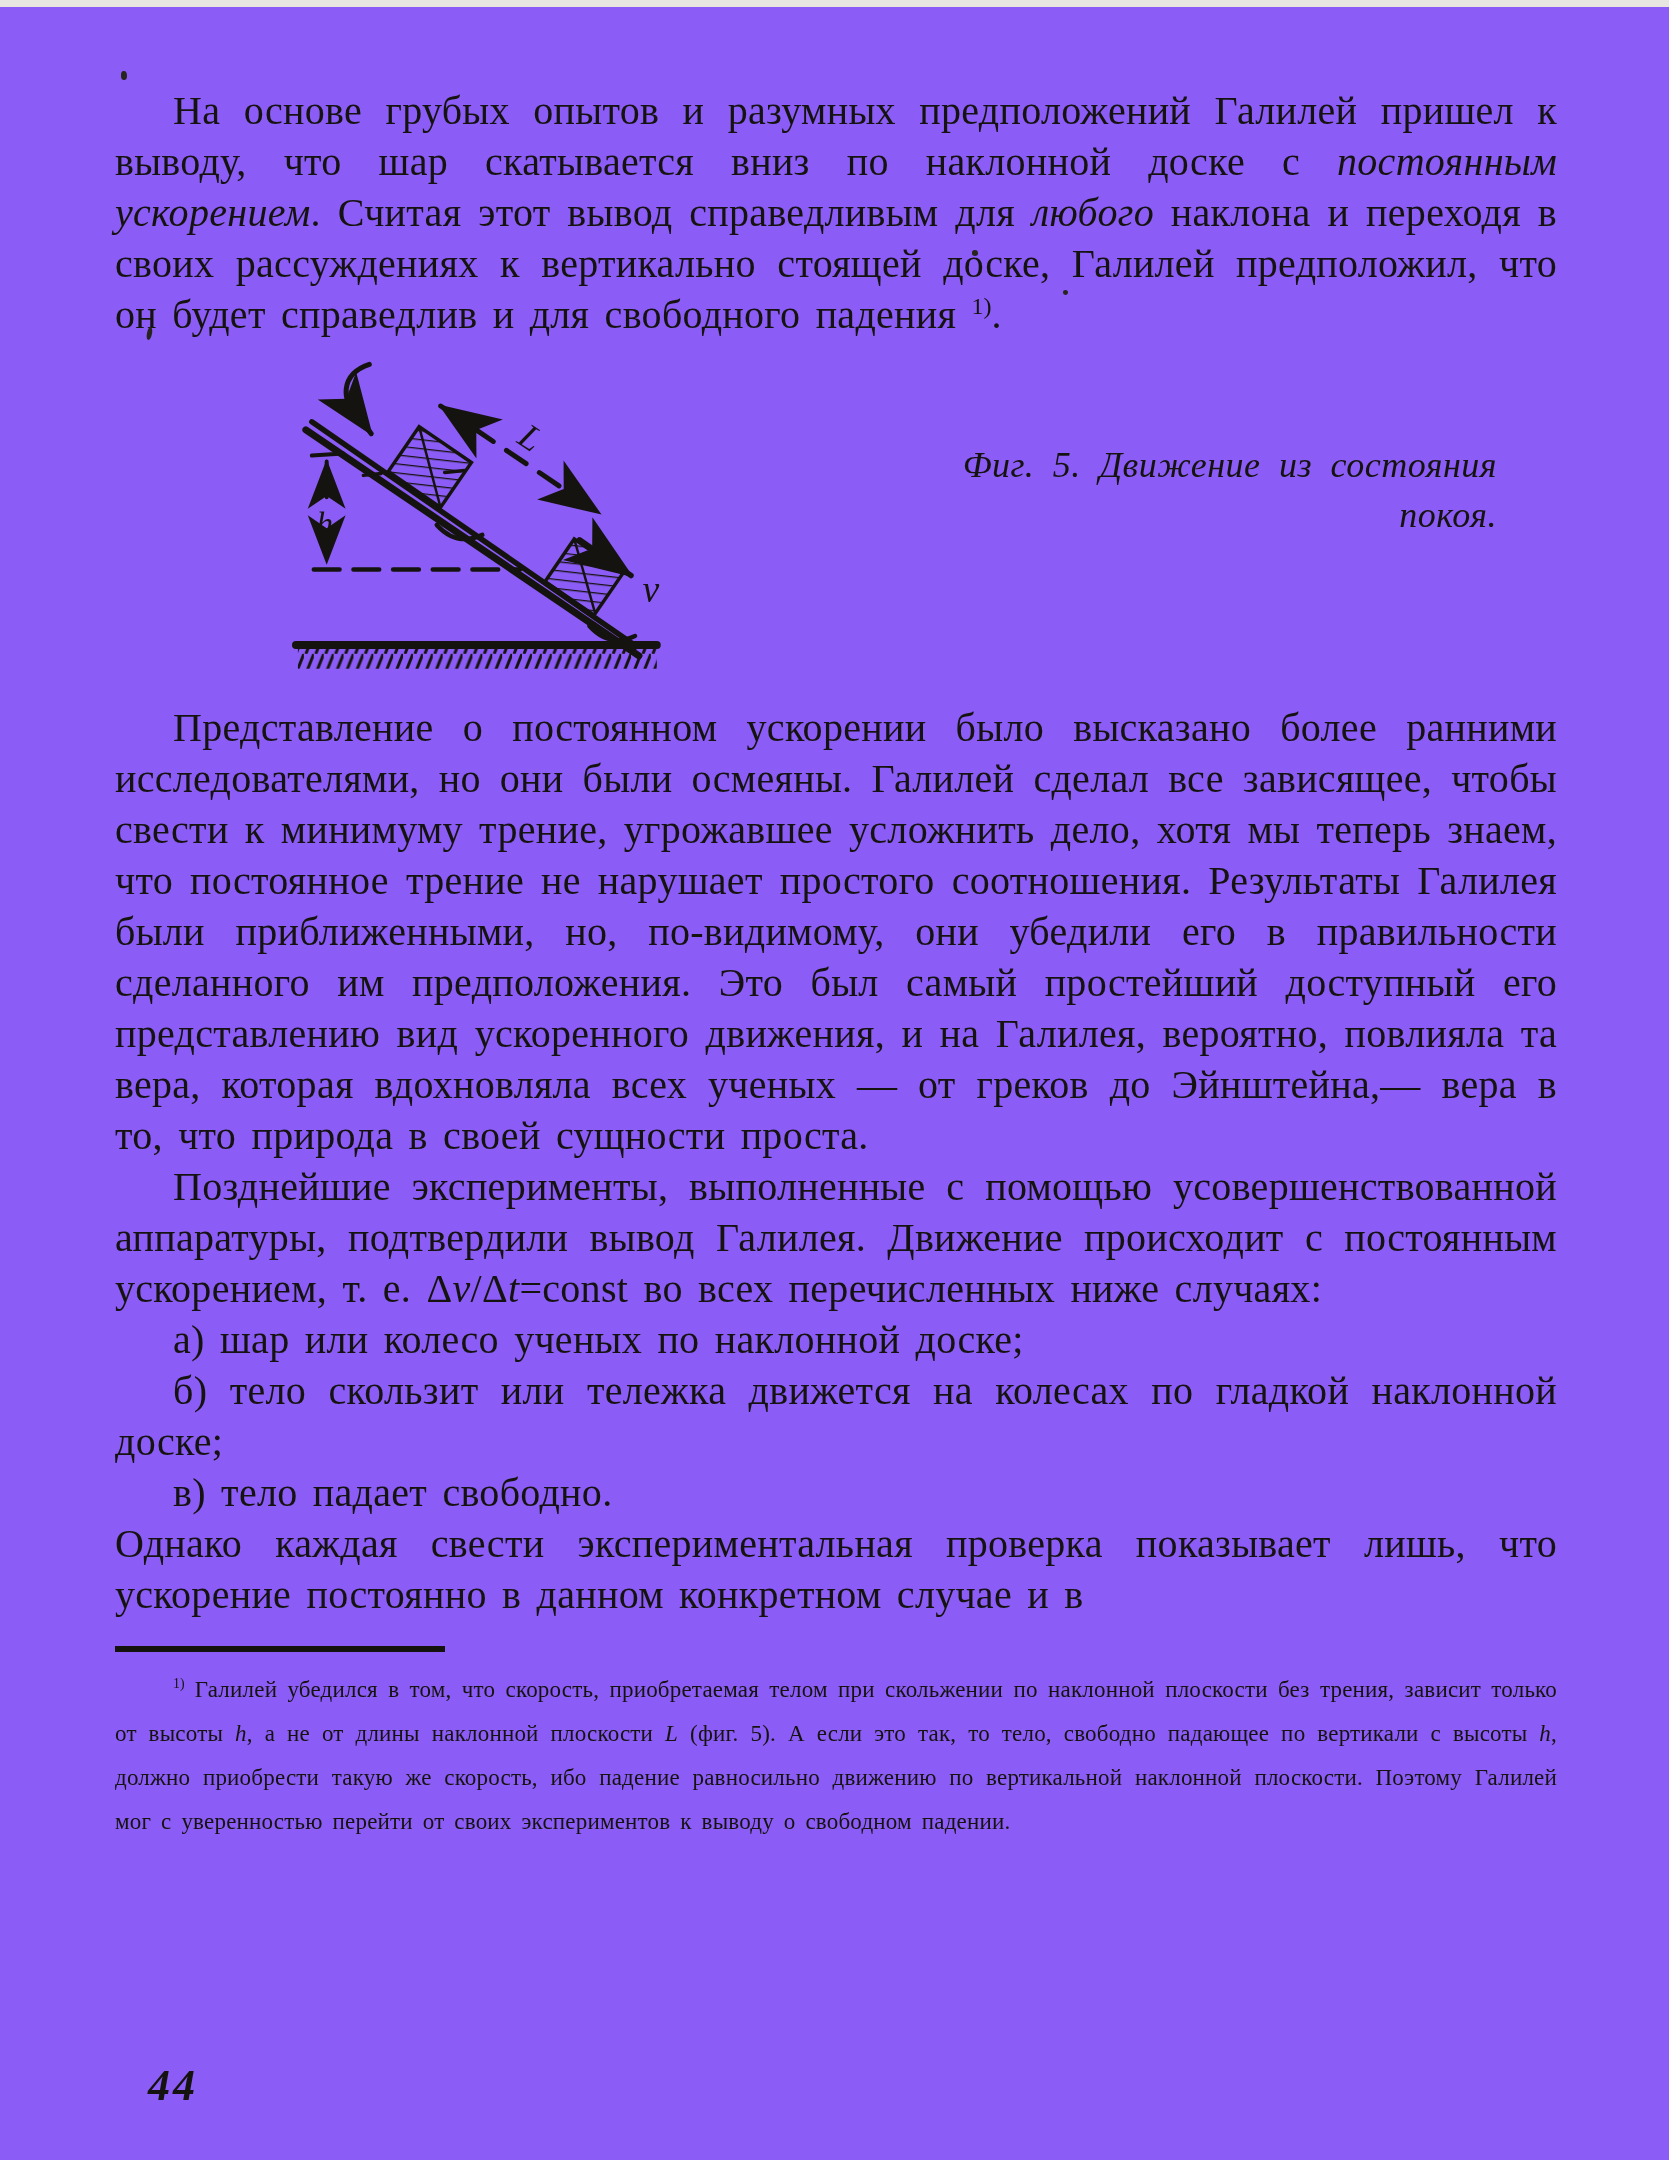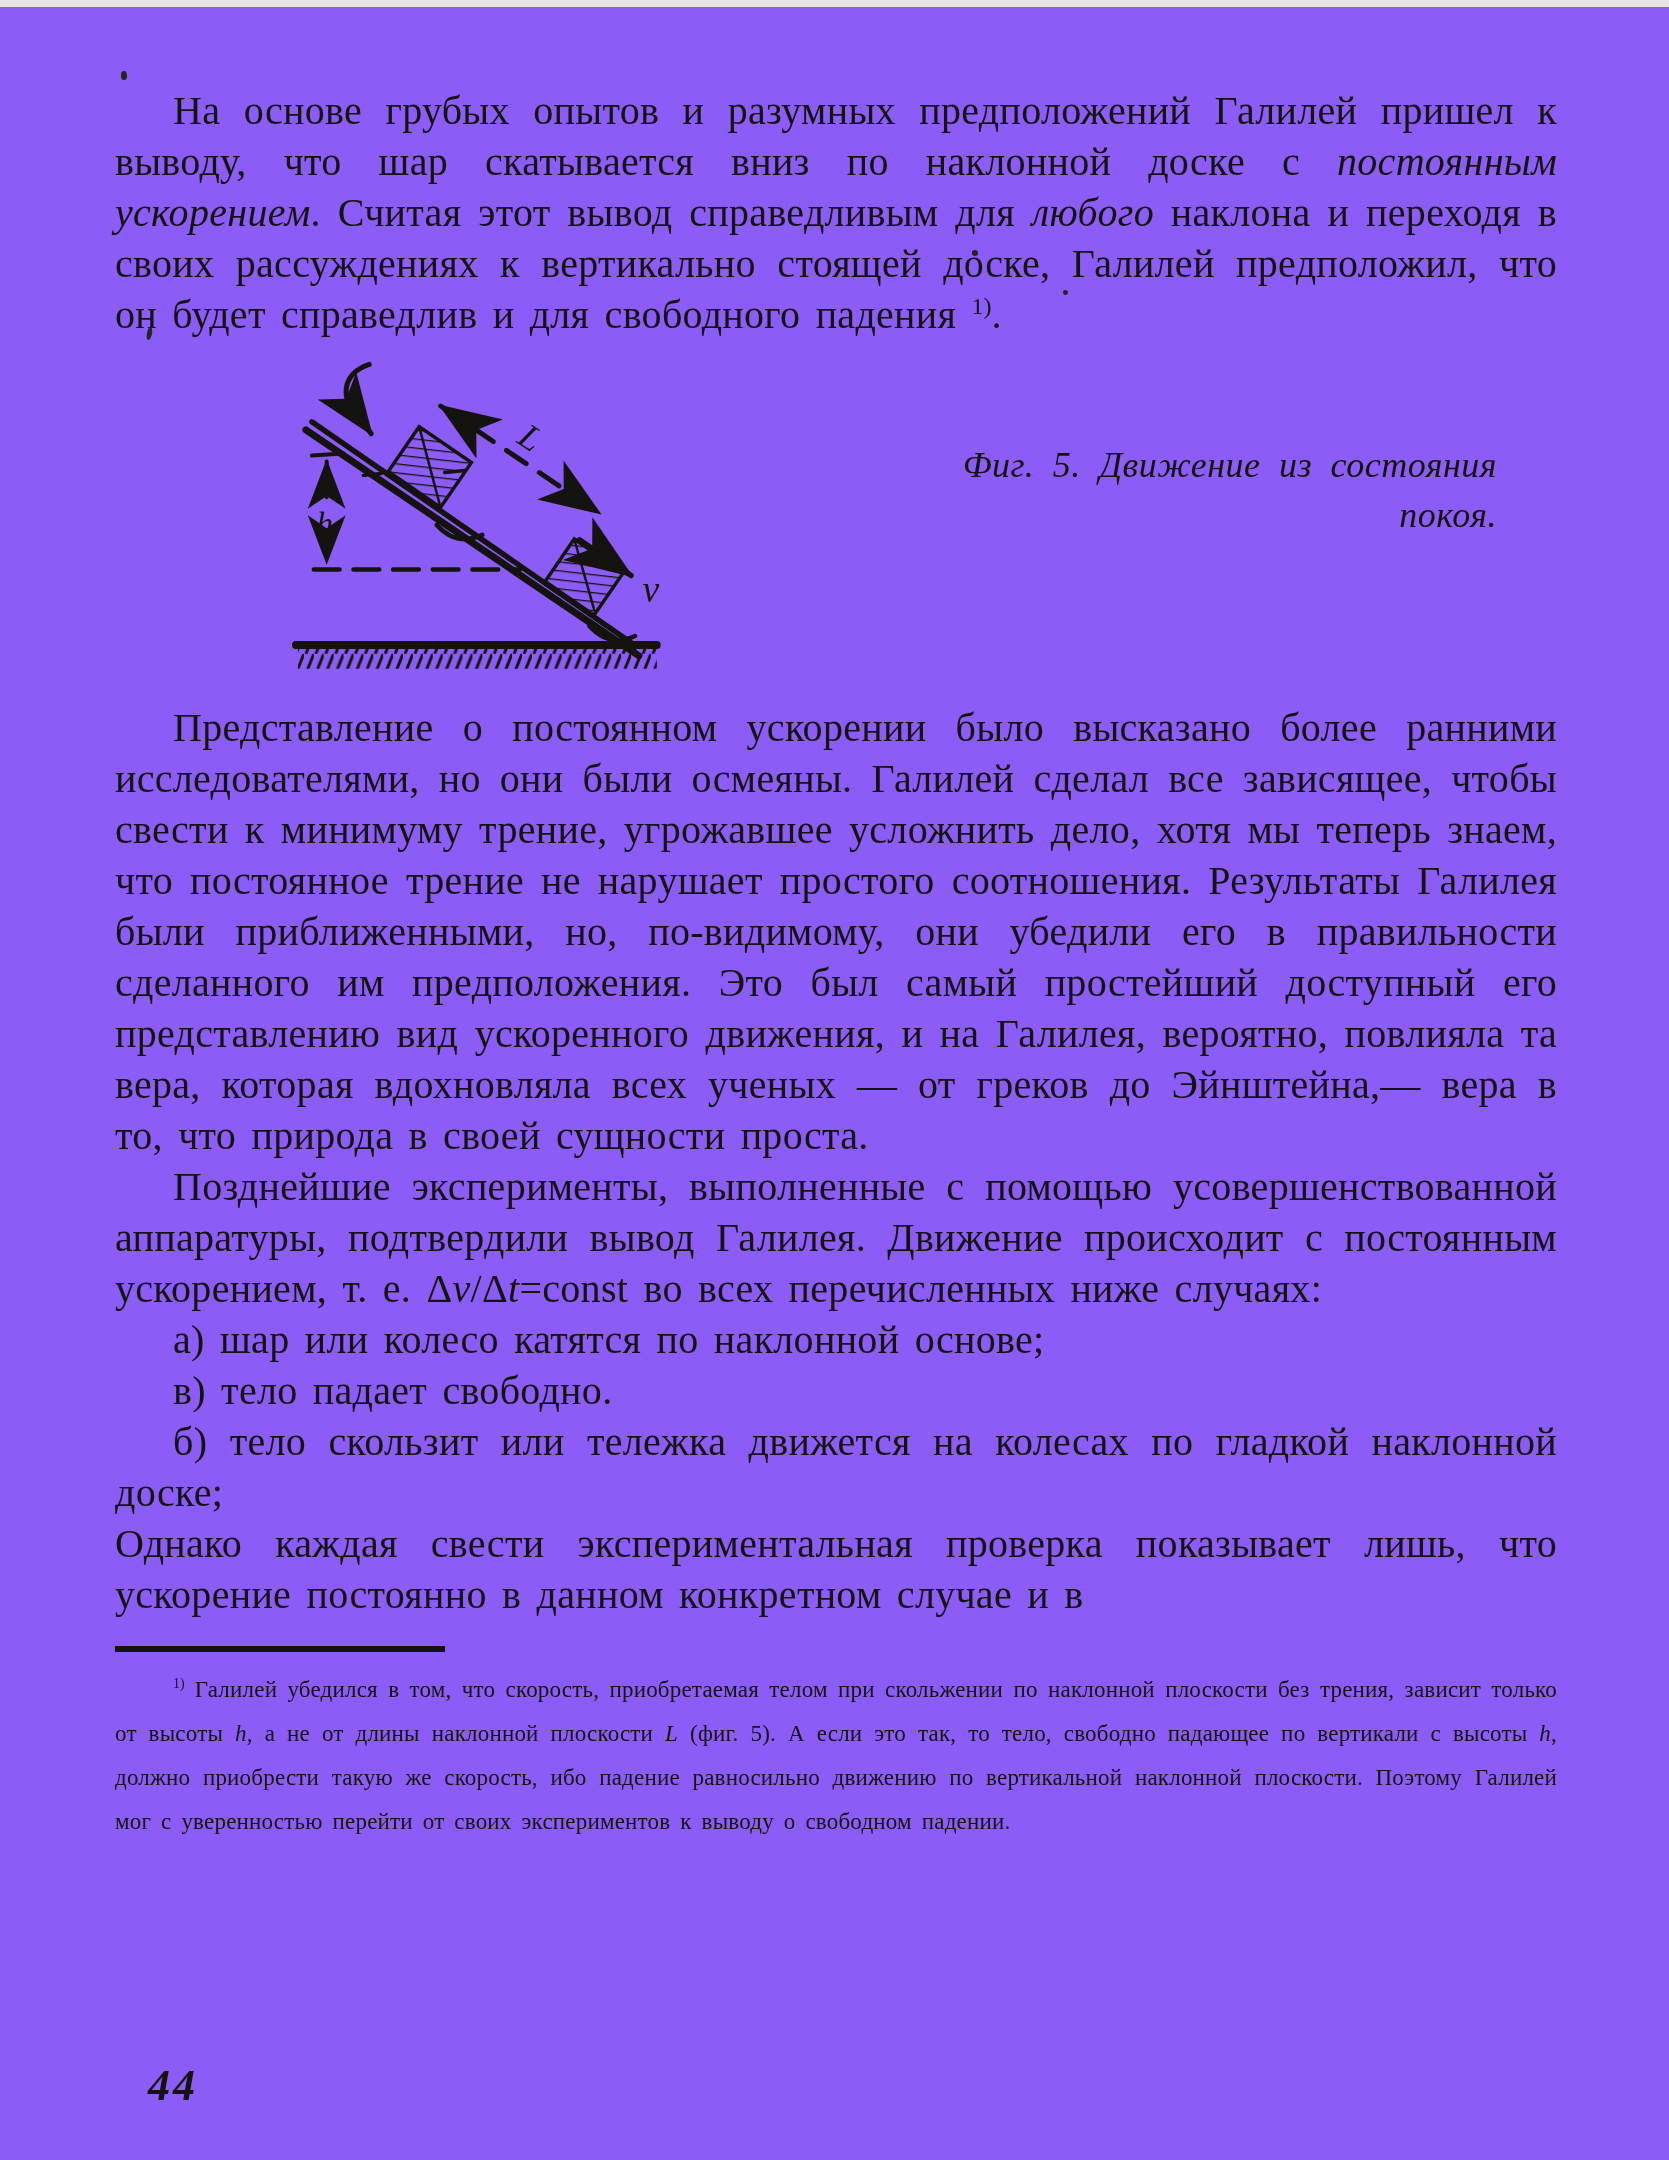--- a/index.html
+++ b/index.html
@@ -126,23 +126,23 @@
 
     <div class="fig-caption-wrap">
       <span class="fig-caption">Фиг. 5. Движение из состояния покоя.</span>
     </div>
   </div>
 
   <p class="body indent">Представление о постоянном ускорении было высказано более ранними исследователями, но они были осмеяны. Галилей сделал все зависящее, чтобы свести к минимуму трение, угрожавшее усложнить дело, хотя мы теперь знаем, что постоянное трение не нарушает простого соотношения. Результаты Галилея были приближенными, но, по-видимому, они убедили его в правильности сделанного им предположения. Это был самый простейший доступный его представлению вид ускоренного движения, и на Галилея, вероятно, повлияла та вера, которая вдохновляла всех ученых — от греков до Эйнштейна,— вера в то, что природа в своей сущности проста.</p>
 
   <p class="body indent"><span>Позднейшие эксперименты, выполненные с помощью усовершенствованной аппаратуры, подтвердили вывод Галилея. Движение происходит с постоянным ускорением, т. е. Δ</span><i>v</i><span>/Δ</span><i>t</i><span>=const во всех перечисленных ниже случаях:</span></p>
 
-  <p class="body indent">а) шар или колесо катятся по наклонной основе;</p>
+  <p class="body indent">а) шар или колесо ученых по наклонной доске;</p>
+  <p class="body indent">б) тело скользит или тележка движется на колесах по гладкой наклонной доске;</p>
   <p class="body indent">в) тело падает свободно.</p>
-  <p class="body indent">б) тело скользит или тележка движется на колесах по гладкой наклонной доске;</p>
 
   <p class="body">Однако каждая свести экспериментальная проверка показывает лишь, что ускорение постоянно в данном конкретном случае и в</p>
 
   <div class="footnote-rule"></div>
 
   <p class="footnote"><sup class="ref">1)</sup><span> Галилей убедился в том, что скорость, приобретаемая телом при скольжении по наклонной плоскости без трения, зависит только от высоты </span><i>h</i><span>, а не от длины наклонной плоскости </span><i>L</i><span> (фиг. 5). А если это так, то тело, свободно падающее по вертикали с высоты </span><i>h</i><span>, должно приобрести такую же скорость, ибо падение равносильно движению по вертикальной наклонной плоскости. Поэтому Галилей мог с уверенностью перейти от своих экспериментов к выводу о свободном падении.</span></p>
 
   <div class="page-number">44</div>
 </div>
 

